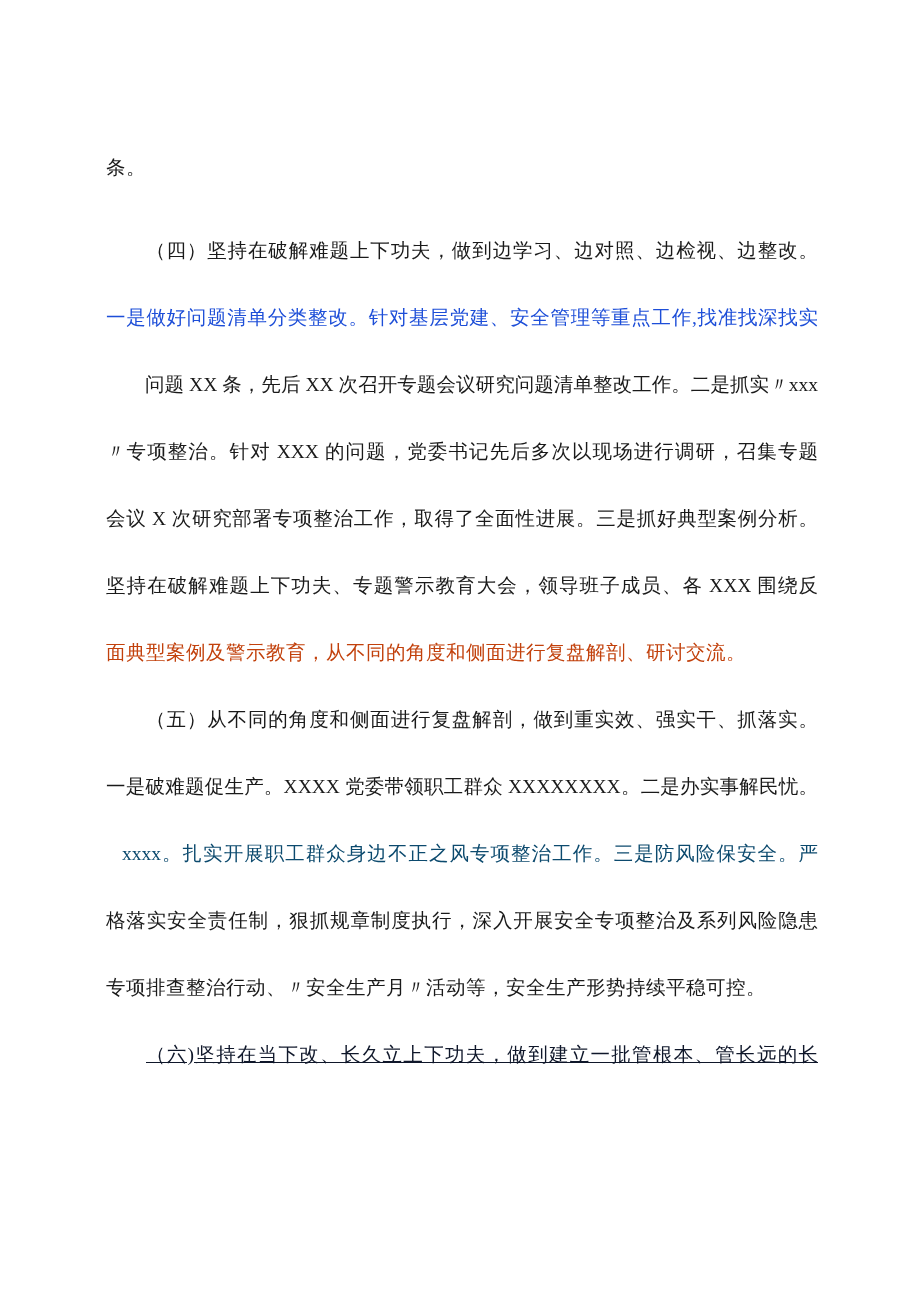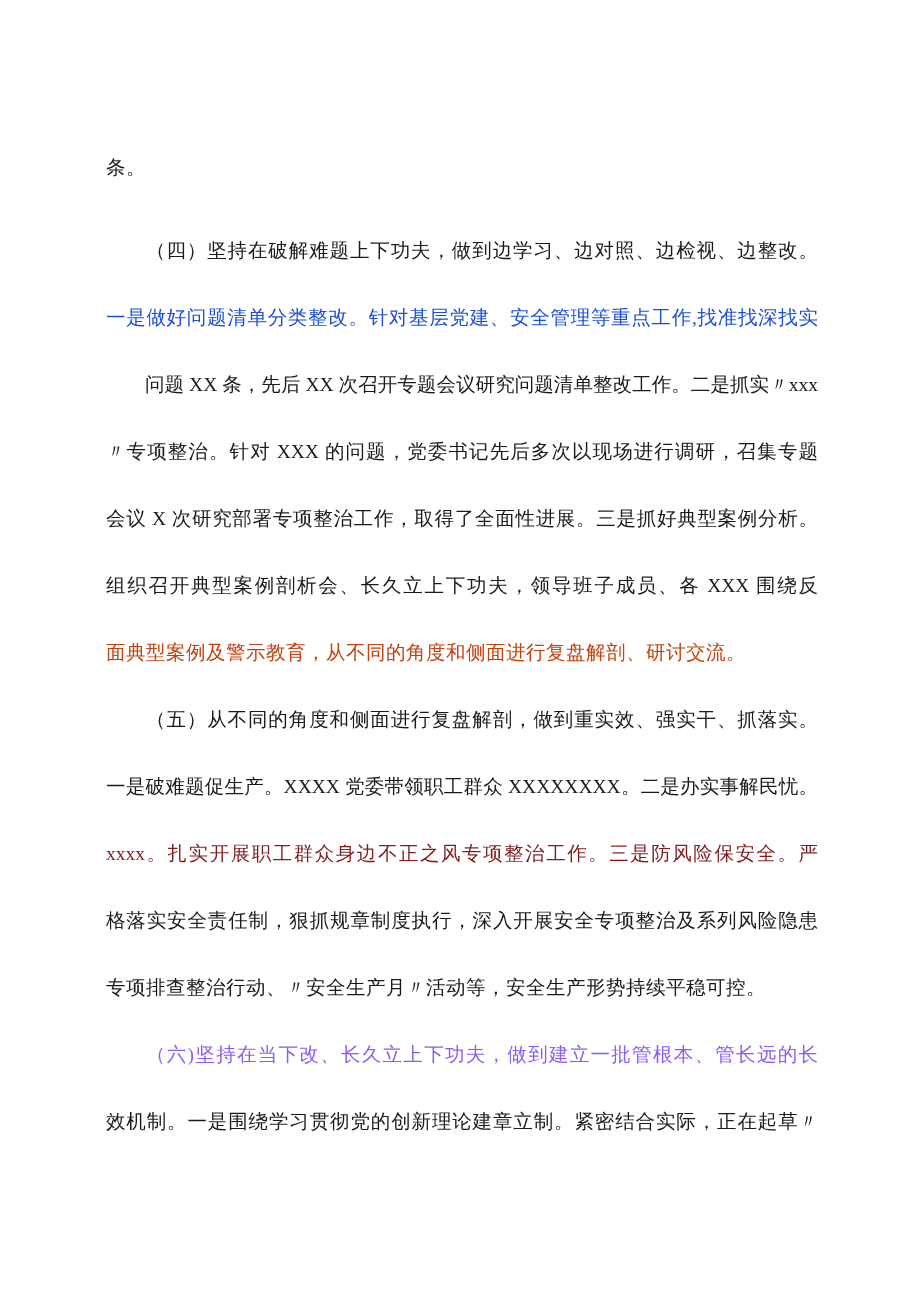--- a/index.html
+++ b/index.html
@@ -50,23 +50,22 @@
 <body style="background: rgb(255, 255, 255);">
 
 <div class="page">
   <div class="content">
       <div class="line" style="color: rgb(26, 26, 26);">条。</div>
       <div class="line indent fill gap-before" style="color: rgb(26, 26, 26);">（四）坚持在破解难题上下功夫，做到边学习、边对照、边检视、边整改。</div>
       <div class="line fill" style="color: #1d4ed8;">一是做好问题清单分类整改。针对基层党建、安全管理等重点工作,找准找深找实</div>
       <div class="line fill" style="color: rgb(26, 26, 26); margin-left: 39px;">问题 XX 条，先后 XX 次召开专题会议研究问题清单整改工作。二是抓实〃xxx</div>
       <div class="line fill" style="color: rgb(26, 26, 26);">〃专项整治。针对 XXX 的问题，党委书记先后多次以现场进行调研，召集专题</div>
       <div class="line fill" style="color: rgb(26, 26, 26);">会议 X 次研究部署专项整治工作，取得了全面性进展。三是抓好典型案例分析。</div>
-      <div class="line fill" style="color: rgb(26, 26, 26);">组织召开典型案例剖析会、长久立上下功夫，领导班子成员、各 XXX 围绕反</div>
+      <div class="line fill" style="color: rgb(26, 26, 26);">坚持在破解难题上下功夫、专题警示教育大会，领导班子成员、各 XXX 围绕反</div>
       <div class="line" style="color: #c2410c;">面典型案例及警示教育，从不同的角度和侧面进行复盘解剖、研讨交流。</div>
       <div class="line indent fill" style="color: rgb(26, 26, 26);">（五）从不同的角度和侧面进行复盘解剖，做到重实效、强实干、抓落实。</div>
       <div class="line fill" style="color: rgb(26, 26, 26);">一是破难题促生产。XXXX 党委带领职工群众 XXXXXXXX。二是办实事解民忧。</div>
-      <div class="line fill" style="color: #7f1d1d;">xxxx。扎实开展职工群众身边不正之风专项整治工作。三是防风险保安全。严</div>
+      <div class="line fill" style="color: #0c4a6e; margin-left: 16px;">xxxx。扎实开展职工群众身边不正之风专项整治工作。三是防风险保安全。严</div>
       <div class="line fill" style="color: rgb(26, 26, 26);">格落实安全责任制，狠抓规章制度执行，深入开展安全专项整治及系列风险隐患</div>
       <div class="line" style="color: rgb(26, 26, 26);">专项排查整治行动、〃安全生产月〃活动等，安全生产形势持续平稳可控。</div>
-      <div class="line indent fill" style="color: #8b5cf6;">（六)坚持在当下改、长久立上下功夫，做到建立一批管根本、管长远的长</div>
-      <div class="line fill" style="color: rgb(26, 26, 26);">效机制。一是围绕学习贯彻党的创新理论建章立制。紧密结合实际，正在起草〃</div>
+      <div class="line indent fill" style="color: #0f172a; text-decoration: underline;">（六)坚持在当下改、长久立上下功夫，做到建立一批管根本、管长远的长</div>
     </div>
 </div>
 
 </body></html>

